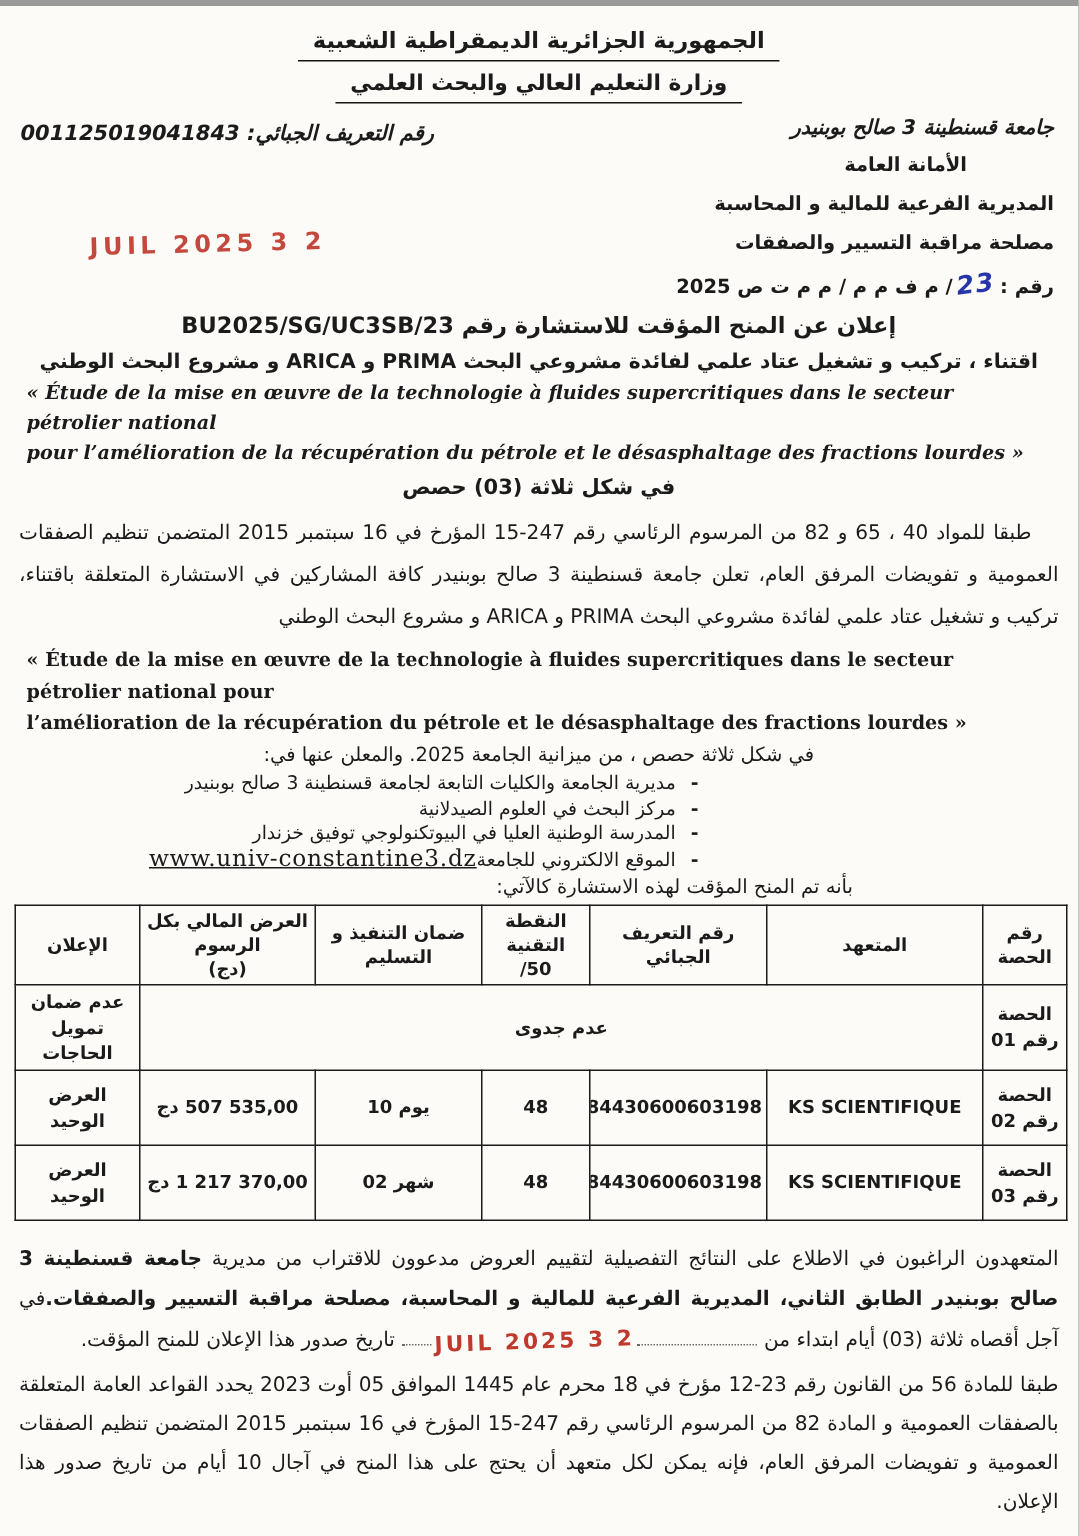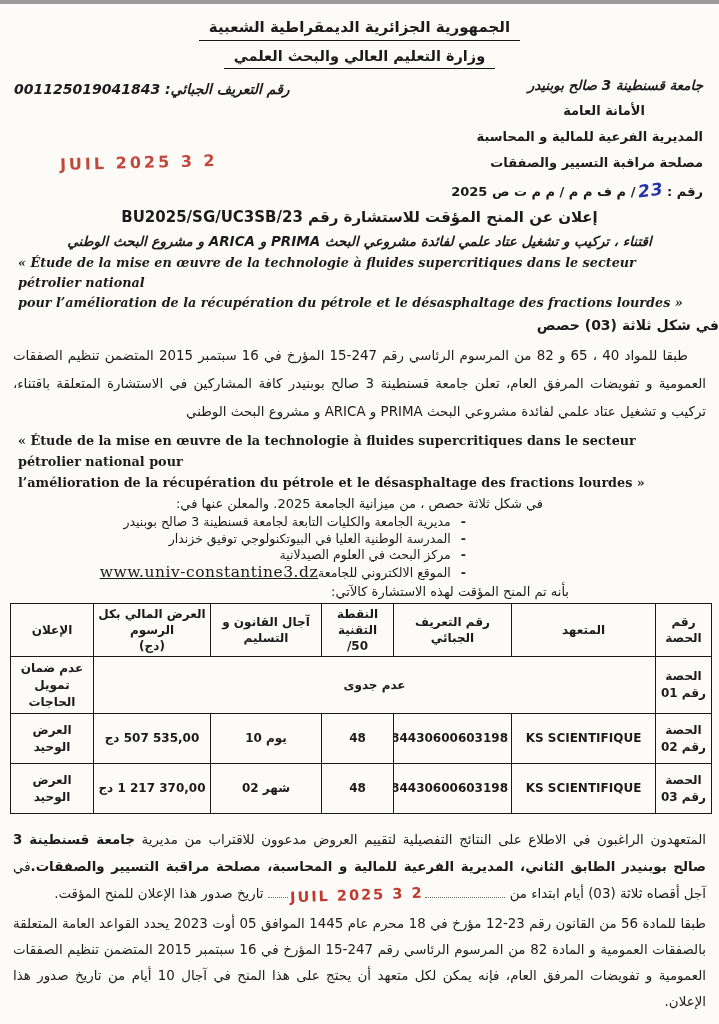--- a/index.html
+++ b/index.html
@@ -32,28 +32,28 @@
     font-size:14px; white-space:nowrap;
   }
   .stamp-date{
     position:absolute; color:#bf392d; font-weight:bold; font-size:16px;
     letter-spacing:3px; white-space:nowrap; transform:rotate(-1.5deg);
     font-family:"DejaVu Sans", sans-serif; opacity:.92;
   }
   .stamp-date.top{left:60px; top:149px;}
   
   .title-1{text-align:center; font-weight:bold; font-size:15px; margin-top:2px;}
-  .title-2{text-align:center; font-weight:bold; font-size:13.5px; margin-top:7px;font-style:italic;}
+  .title-2{text-align:center; font-weight:bold; font-size:13.5px; margin-top:7px;}
   .fr-quote{
     text-align:left; font-family:"DejaVu Serif", serif; font-weight:bold;
     font-style:italic; font-size:12.8px; line-height:20px; margin:4px 18px 0;
     direction:ltr;
   }
   .fr-quote.roman{font-style:normal; line-height:21px; margin-top:4px;}
-  .lots-line{text-align:right; font-weight:bold; font-size:14px; margin-top:4px;}
+  .lots-line{text-align:center; font-weight:bold; font-size:14px; margin-top:4px;}
   
   .para{
     margin:9px 13px 0; font-size:13.4px; line-height:28px; text-align:justify;
   }
   .para.first{text-indent:18px;}
   .para .bold{font-weight:bold;}
   .budget-line{text-align:center; font-size:13px; margin-top:3px;}
   .venue-list{list-style:none; margin:3px 253px 0 0; padding:0;
     font-size:12.5px; line-height:16.5px;text-align:right;}
   .venue-list li{white-space:nowrap;}
@@ -130,22 +130,22 @@
   <div class="para first">طبقا للمواد 40 ، 65 و 82 من المرسوم الرئاسي رقم 247-15 المؤرخ في 16 سبتمبر 2015 المتضمن تنظيم الصفقات العمومية  و تفويضات المرفق العام، تعلن  جامعة قسنطينة 3 صالح بوبنيدر كافة المشاركين في الاستشارة المتعلقة باقتناء، تركيب و تشغيل عتاد علمي لفائدة مشروعي البحث  PRIMA و ARICA و مشروع البحث الوطني</div>
 
   <div class="fr-quote roman">
     <div>« Étude de la mise en œuvre de la technologie à fluides supercritiques dans le secteur pétrolier national pour</div>
     <div>l’amélioration de la récupération du pétrole et le désasphaltage des fractions lourdes »</div>
   </div>
 
   <div class="budget-line">في شكل ثلاثة حصص ، من ميزانية الجامعة 2025. والمعلن عنها في:</div>
   <ul class="venue-list">
     <li><span class="dash">-</span><span>مديرية الجامعة والكليات التابعة لجامعة قسنطينة 3 صالح بوبنيدر</span></li>
+    <li><span class="dash">-</span><span>مركز البحث في العلوم الصيدلانية</span></li>
     <li><span class="dash">-</span><span>المدرسة الوطنية العليا في البيوتكنولوجي توفيق خزندار</span></li>
-    <li><span class="dash">-</span><span>مركز البحث في العلوم الصيدلانية</span></li>
     <li><span class="dash">-</span><span>الموقع الالكتروني للجامعة</span><span class="website">www.univ-constantine3.dz</span></li>
   </ul>
   <div class="award-line">بأنه تم المنح المؤقت لهذه الاستشارة كالآتي:</div>
 
   <table class="results">
     <colgroup>
       <col style="width:56px">
         <col style="width:144px">
         <col style="width:118px">
       <col style="width:72px">
@@ -155,21 +155,21 @@
     </colgroup>
     <thead>
       <tr>
         <th>رقم الحصة</th>
         <th>المتعهد</th>
         <th>رقم التعريف الجبائي</th>
         <th>
           <div>النقطة التقنية</div>
           <div dir="ltr">/50</div>
         </th>
-        <th>آجال القانون و التسليم</th>
+        <th>ضمان التنفيذ و التسليم</th>
         <th>
           <div>العرض المالي بكل الرسوم</div>
           <div>(دج)</div>
         </th>
         <th>الإعلان</th>
       </tr>
     </thead>
     <tbody>
       <tr class="row-lot1">
         <td>الحصة رقم 01</td>

